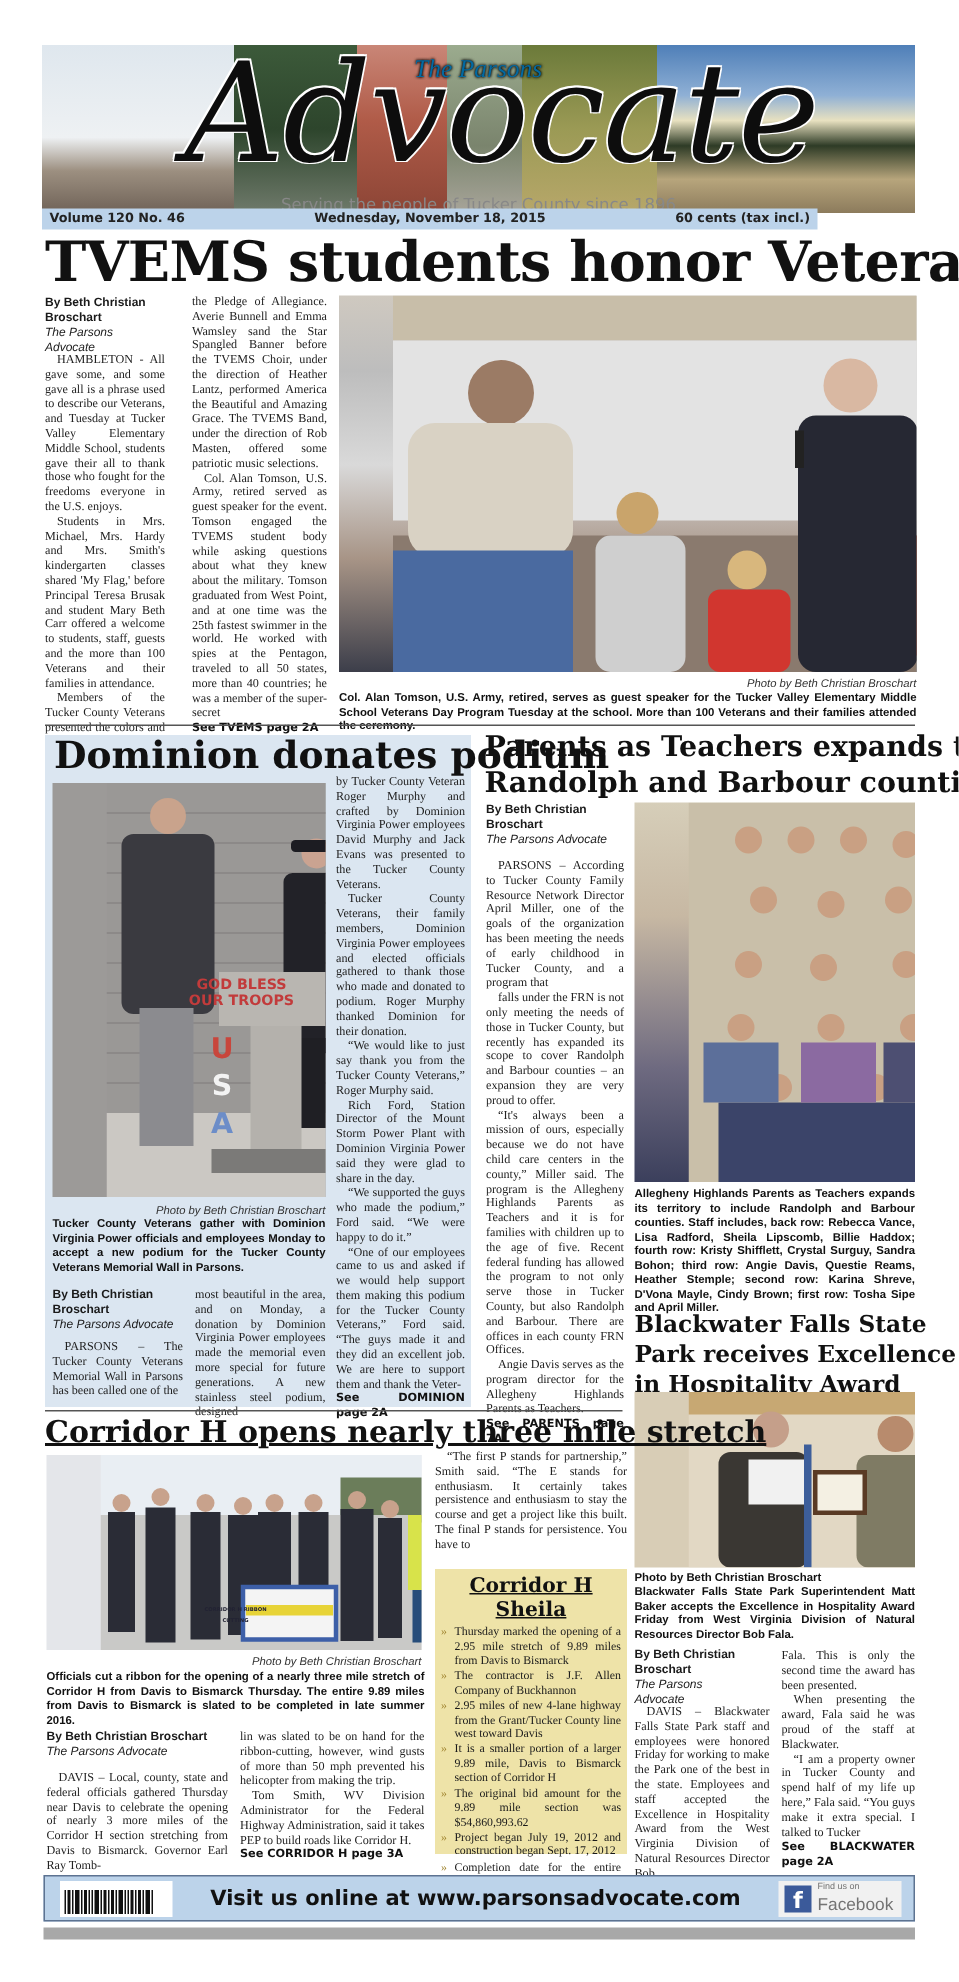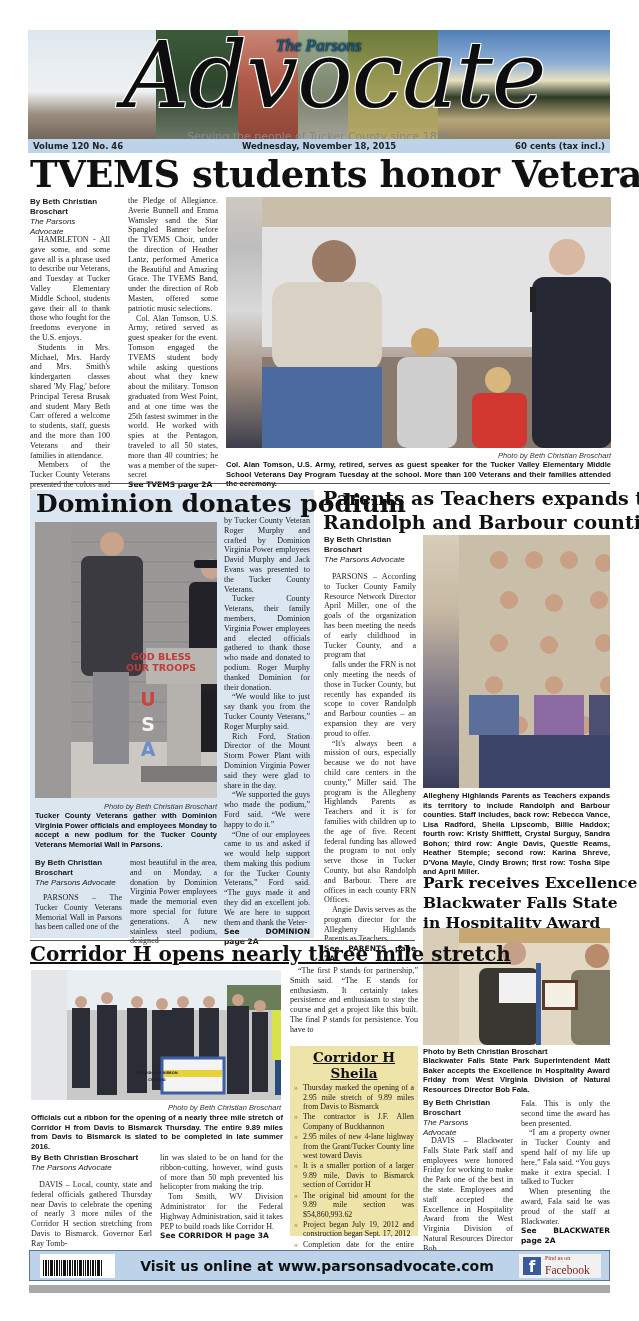--- a/index.html
+++ b/index.html
@@ -8,21 +8,21 @@
 
   .abs { position: absolute; }
 
   
   .masthead { left: 28px; top: 30px; width: 582px; height: 112px; overflow: hidden; }
   .mh-bg { position: absolute; inset: 0; display: flex; }
   .mh-panel { height: 100%; }
   .mh-title { position: absolute; left: 95px; top: -8px; font-family: "DejaVu Serif", serif; font-style: italic; font-size: 92px; color: #0d0d0d; letter-spacing: -1px; text-shadow: 1px 1px 0 #fff, -1px -1px 0 #fff, 1px -1px 0 #fff, -1px 1px 0 #fff; }
   .mh-sub { position: absolute; left: 248px; top: 6px; font-family: "Liberation Serif", serif; font-style: italic; font-size: 17px; color: #0369a1; text-shadow: 0 0 2px #000, 0 0 2px #000; }
   .mh-tagline { position: absolute; left: 0; right: 0; top: 100px; text-align: center; font-family: "DejaVu Sans", sans-serif; font-size: 11px; color: #888; }
-  .dateline { left: 28px; top: 139px; width: 582px; height: 14px; background: #bcd3ea; display: flex; justify-content: space-between; align-items: center; padding: 0 5px; font-family: "DejaVu Sans", sans-serif; font-size: 8.5px; font-weight: bold; color: #222; }
+  .dateline { left: 28px; top: 139px; width: 517px; height: 14px; background: #bcd3ea; display: flex; justify-content: space-between; align-items: center; padding: 0 5px; font-family: "DejaVu Sans", sans-serif; font-size: 8.5px; font-weight: bold; color: #222; }
 
   .headline { font-family: "DejaVu Serif", serif; font-weight: bold; color: #111; white-space: nowrap; }
   .byline { font-family: "Liberation Sans", sans-serif; font-size: 8px; line-height: 10px; }
   .byline b { font-weight: bold; display: block; }
   .byline i { font-style: italic; display: block; }
   .body-text { font-family: "Liberation Serif", serif; font-size: 8.1px; line-height: 9.8px; text-align: justify; color: #222; }
   .body-text p { text-indent: 8px; }
   .see { font-family: "DejaVu Sans", sans-serif; font-weight: bold; font-size: 7.5px; line-height: 10px; color: #111; }
   .credit { font-family: "Liberation Sans", sans-serif; font-style: italic; font-size: 7.5px; color: #333; text-align: right; }
   .caption { font-family: "Liberation Sans", sans-serif; font-weight: bold; font-size: 7.6px; line-height: 9.5px; text-align: justify; color: #111; }
@@ -39,21 +39,21 @@
   .facts-list li { font-family: "Liberation Serif", serif; font-size: 7.9px; line-height: 9.6px; padding-left: 9px; position: relative; text-align: justify; margin-bottom: 0.5px; }
   .facts-list li::before { content: "»"; position: absolute; left: 0; color: #a08530; }
 
   
   .footer-bar { left: 29px; top: 1250px; width: 581px; height: 31px; background: #bcd3ea; border: 1px solid #5d7391; display: flex; align-items: center; }
   .barcode { width: 75px; height: 24px; background: #fff; margin-left: 10px; display: flex; align-items: flex-end; padding: 2px 3px; gap: 1px; }
   .barcode span { display: inline-block; background: #111; height: 16px; }
   .visit { flex: 1; text-align: center; font-family: "DejaVu Sans", sans-serif; font-weight: bold; font-size: 14px; color: #111; }
   .fb { width: 82px; height: 24px; background: #f1f1f1; margin-right: 8px; display: flex; align-items: center; gap: 4px; padding: 2px 4px; }
   .fb-logo { width: 18px; height: 18px; background: #3b5a9a; color: #fff; font-family: "DejaVu Sans", sans-serif; font-weight: bold; font-size: 15px; line-height: 20px; text-align: center; }
-  .fb-text { font-family: Liberation Serif, serif; color: #7f1d1d; line-height: 1; }
+  .fb-text { font-family: Liberation Sans, sans-serif; color: #737373; line-height: 1; }
   .fb-text small { display: block; font-size: 6px; }
   .fb-text span { font-size: 11.5px; }
   .bottom-strip { left: 29px; top: 1285px; width: 581px; height: 8px; background: #a8a8a8; }
 </style>
 </head>
 <body>
 
 <div class="abs masthead">
   <div class="mh-bg">
     <div class="mh-panel" style="width:128px;background:linear-gradient(180deg,#dfe7ee 0%,#eef1f3 55%,#9c8f80 75%,#6f6257 100%);"></div>
@@ -213,22 +213,22 @@
     </g>
     <rect x="20" y="200" width="150" height="53" fill="#3b4469"></rect>
     <rect x="10" y="160" width="50" height="40" fill="#5c6f9a"></rect>
     <rect x="75" y="160" width="50" height="40" fill="#8b6aa1"></rect>
     <rect x="130" y="160" width="50" height="40" fill="#4d4f72"></rect>
   </svg>
 </div>
 <div class="abs caption" style="left:423px;top:791px;width:187px;">Allegheny Highlands Parents as Teachers expands its territory to include Randolph and Barbour counties. Staff includes, back row: Rebecca Vance, Lisa Radford, Sheila Lipscomb, Billie Haddox; fourth row: Kristy Shifflett, Crystal Surguy, Sandra Bohon; third row: Angie Davis, Questie Reams, Heather Stemple; second row: Karina Shreve, D'Vona Mayle, Cindy Brown; first row: Tosha Sipe and April Miller.</div>
 
 <div class="abs headline" style="left:423px;top:873px;font-size:15.5px;line-height:20px;">
+  <div>Blackwater Falls State</div>
   <div>Park receives Excellence</div>
-  <div>Blackwater Falls State</div>
   <div>in Hospitality Award</div>
 </div>
 <div class="abs photo" style="left:423px;top:928px;width:187px;height:117px;background:#d8cdb6;">
   <svg width="187" height="117" viewBox="0 0 187 117">
     <rect x="0" y="0" width="187" height="117" fill="#e2d8c4"></rect>
     <rect x="0" y="0" width="187" height="15" fill="#c7a873"></rect>
     <circle cx="55" cy="25" r="12" fill="#c59f8a"></circle>
     <rect x="20" y="40" width="60" height="77" rx="8" fill="#3a3733"></rect>
     <rect x="40" y="45" width="40" height="30" fill="#f1f1f1"></rect>
     <circle cx="138" cy="28" r="12" fill="#b88b6d"></circle>
@@ -242,22 +242,22 @@
 <div class="abs caption" style="left:423px;top:1056px;width:187px;">Blackwater Falls State Park Superintendent Matt Baker accepts the Excellence in Hospitality Award Friday from West Virginia Division of Natural Resources Director Bob Fala.</div>
 <div class="abs byline" style="left:423px;top:1098px;width:80px;">
   <b>By Beth Christian Broschart</b>
   <i>The Parsons Advocate</i>
 </div>
 <div class="abs body-text" style="left:423px;top:1136px;width:90px;">
   <p>DAVIS – Blackwater Falls State Park staff and employees were honored Friday for working to make the Park one of the best in the state. Employees and staff accepted the Excellence in Hospitality Award from the West Virginia Division of Natural Resources Director Bob</p>
 </div>
 <div class="abs body-text" style="left:521px;top:1099px;width:89px;">
   <p style="text-indent:0">Fala. This is only the second time the award has been presented.</p>
+  <p>When presenting the award, Fala said he was proud of the staff at Blackwater.</p>
   <p>“I am a property owner in Tucker County and spend half of my life up here,” Fala said. “You guys make it extra special. I talked to Tucker</p>
-  <p>When presenting the award, Fala said he was proud of the staff at Blackwater.</p>
   <div class="see">See BLACKWATER page 2A</div>
 </div>
 
 <div class="abs rule" style="left:30px;top:940px;width:385px;"></div>
 <div class="abs headline" style="left:30px;top:942px;font-size:20px;text-decoration:underline;">Corridor H opens nearly three mile stretch</div>
 
 <div class="abs photo" style="left:31px;top:970px;width:250px;height:130px;background:#e4e6ea;">
   <svg width="250" height="130" viewBox="0 0 250 130">
     <rect x="0" y="0" width="250" height="40" fill="#e9eef3"></rect>
     <rect x="160" y="15" width="90" height="30" fill="#6b7d5a"></rect>

